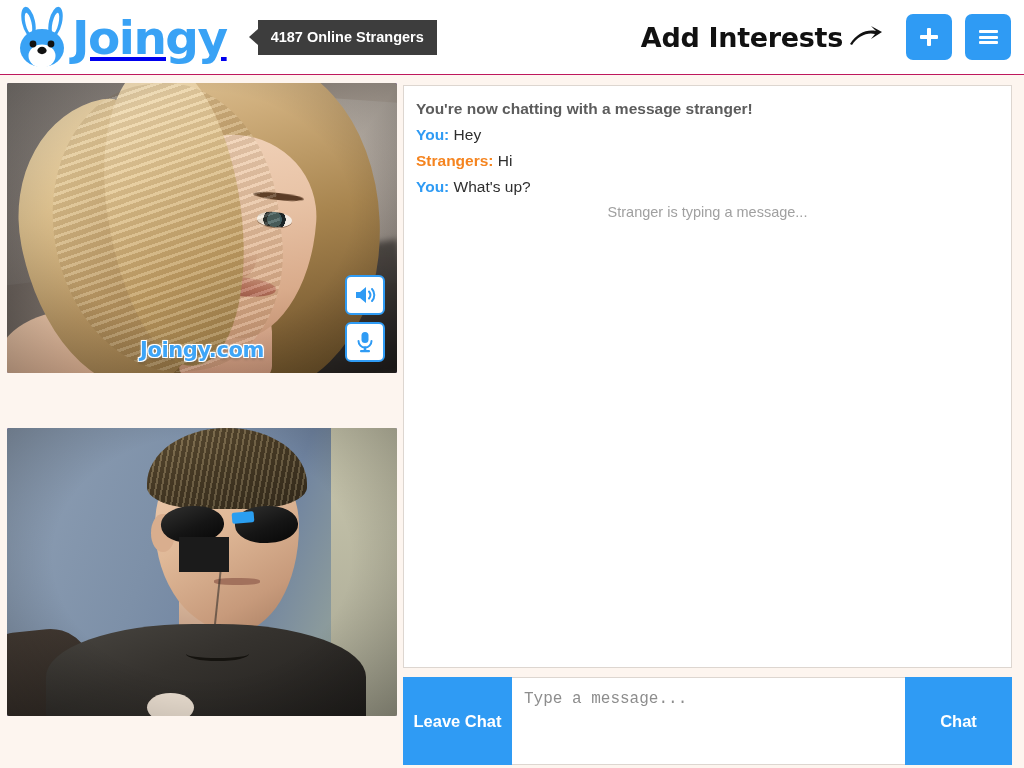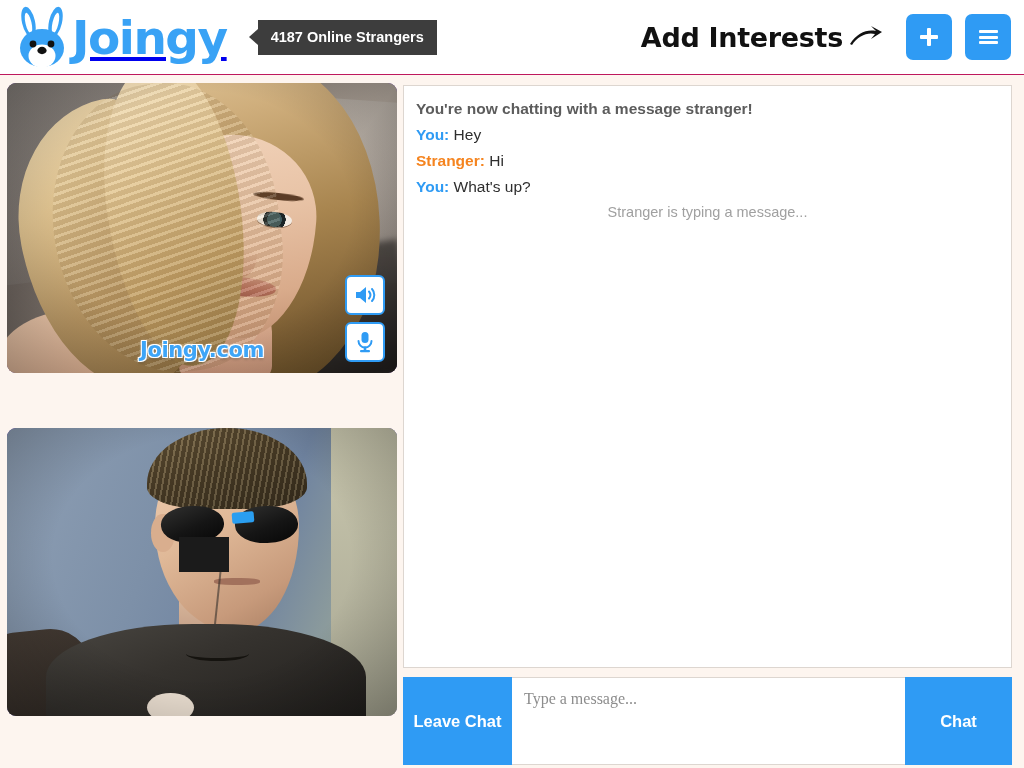--- a/index.html
+++ b/index.html
@@ -61,21 +61,21 @@
   }
   .plus-glyph::before { left: 7px; top: 0; width: 4px; height: 18px; }
   .plus-glyph::after  { top: 7px; left: 0; height: 4px; width: 18px; }
   .burger-glyph { width: 19px; height: 14px; display: flex; flex-direction: column; justify-content: space-between; }
   .burger-glyph span { display: block; height: 3px; background: #fff; border-radius: 1px; }
 
   
   #video-col { position: absolute; left: 7px; top: 83px; width: 390px; }
   .video-tile {
     position: relative; width: 390px; height: 290px;
-    border-radius: 9px; overflow: hidden; background: #4c1d95; padding-left: 42px;
+    border-radius: 2px; overflow: hidden; background: #4c1d95; padding-left: 42px;
   }
   #self-tile { margin-top: 55px; height: 288px; }
 
   .video-canvas { position: absolute; inset: 0; }
 
   
   .sc-bg {
     position: absolute; inset: 0;
     background:
       linear-gradient(125deg, #5b5450 0%, #6f6660 26%, #8d837a 48%, #b6aba0 66%, #8a8078 86%, #4a443f 100%);
@@ -288,21 +288,21 @@
   #leave-chat-btn {
     width: 109px; background: #2f9bf4; border: none; color: #fff;
     font-size: 16.5px; font-weight: 700;
     display: flex; align-items: center; justify-content: center;
     cursor: pointer; font-family: "Liberation Sans", sans-serif;
   }
   #message-input {
     flex: 1; border: 1px solid #ddd6d0; border-left: none; border-right: none;
     background: #fff; font-size: 16px; color: #555;
     padding: 11px 12px; resize: none; outline: none;
-    font-family: Liberation Serif, serif; line-height: 1.3;
+    font-family: Liberation Mono, monospace; line-height: 1.3;
   }
   #message-input::placeholder { color: #8d8d8d; }
   #send-btn {
     width: 107px; background: #2f9bf4; border: none; color: #fff;
     font-size: 16.5px; font-weight: 700;
     display: flex; align-items: center; justify-content: center;
     cursor: pointer; font-family: "Liberation Sans", sans-serif;
   }
 </style>
 </head>
@@ -422,21 +422,21 @@
 
   <div id="chat-panel">
     <div class="chat-line system">You're now chatting with a message stranger!</div>
 
     <div class="chat-line">
       <span class="who you">You:</span>
       <span>Hey</span>
     </div>
 
     <div class="chat-line">
-      <span class="who stranger">Stranger:</span>
+      <span class="who stranger">Strangers:</span>
       <span>Hi</span>
     </div>
 
     <div class="chat-line">
       <span class="who you">You:</span>
       <span>What's up?</span>
     </div>
 
     <div class="chat-line typing">Stranger is typing a message...</div>
   </div>

